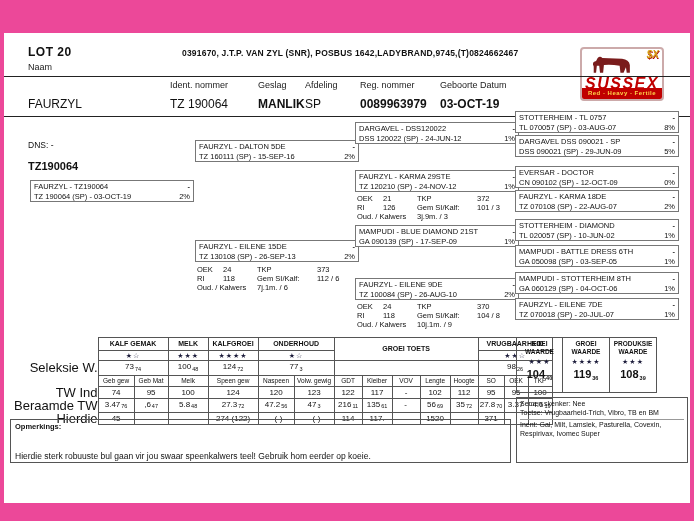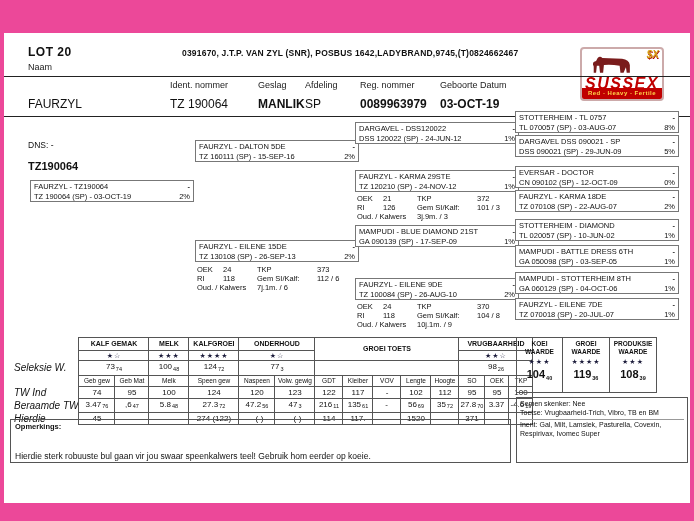--- a/index.html
+++ b/index.html
@@ -31,21 +31,21 @@
   .stats{position:absolute;width:152px;font-size:7.5px;line-height:9.2px;color:#111;}
   .stats .srow{display:flex;}
   .stats .c1{width:26px;}
   .stats .c2{width:34px;}
   .stats .c3{width:60px;}
   .stats .c13{width:60px;}
 
   
   table.perf{position:absolute;left:6px;top:304px;border-collapse:collapse;table-layout:fixed;font-size:8px;color:#111;}
   table.perf td{border:1px solid #555;text-align:center;padding:0;height:10px;line-height:10px;overflow:hidden;white-space:nowrap;}
-  table.perf td.lbl{border:none;text-align:left;padding-left:4px;font-size:10px;font-style:italic;}
+  table.perf td.lbl{border:none;text-align:right;padding-left:4px;font-size:13px;}
   table.perf td.gh{font-weight:bold;font-size:7px;height:12px;line-height:12px;}
   table.perf td.gt{vertical-align:middle;}
   table.perf td.stars{font-size:7px;letter-spacing:1px;color:#1b1b3a;height:9px;line-height:9px;}
   table.perf td.colh{font-size:6.5px;height:10px;}
   table.perf tr.rv td{height:11px;line-height:11px;}
   .sub{font-size:5.5px;vertical-align:-1.5px;margin-left:1px;}
 
   
   .waarde{position:absolute;left:512px;top:304px;display:flex;}
   .wbox{width:47px;height:56px;border:1px solid #555;border-left:none;box-sizing:border-box;text-align:center;padding-top:2px;}

